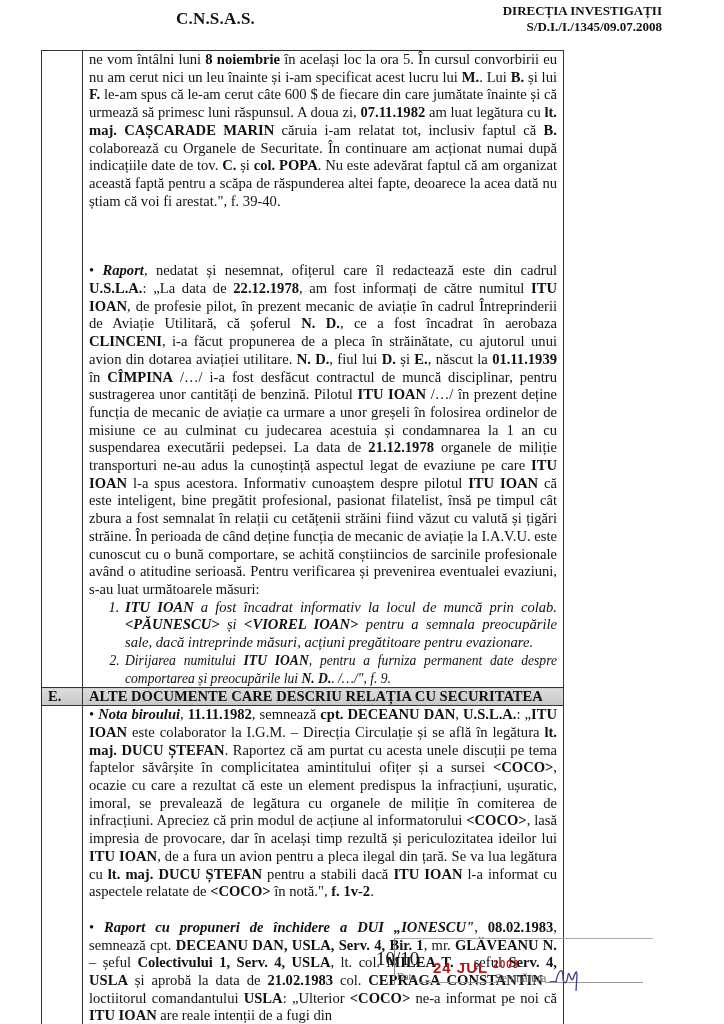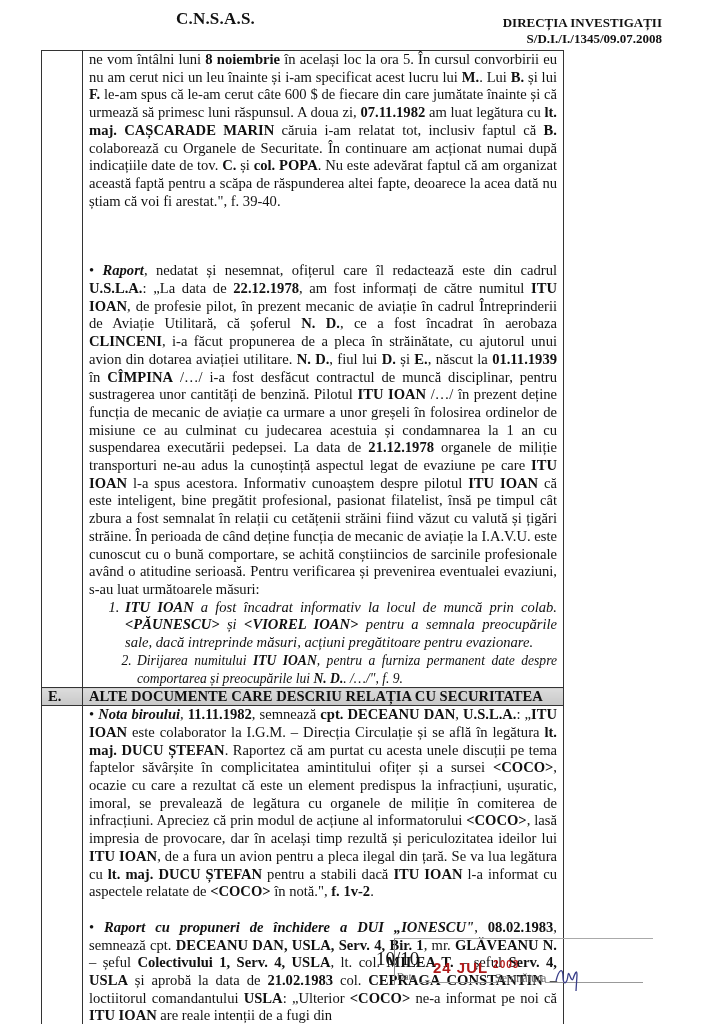--- a/index.html
+++ b/index.html
@@ -6,39 +6,39 @@
   body {
     width: 724px; height: 1024px; position: relative; overflow: hidden;
     font-family: "Liberation Serif", "DejaVu Serif", serif;
     color: #111;
   }
   .hdr-left {
     position: absolute; left: 176px; top: 9px;
     font-weight: bold; font-size: 17px; letter-spacing: 0.2px;
   }
   .hdr-right {
-    position: absolute; right: 62px; top: 15px; text-align: right;
+    position: absolute; right: 62px; top: 3px; text-align: right;
     font-weight: bold; font-size: 13px; line-height: 16px;
   }
   table.doc {
     position: absolute; left: 41px; top: 50px; width: 523px;
     border-collapse: collapse; table-layout: fixed;
     font-size: 14.6px; line-height: 17.7px;
   }
   table.doc td {
     border: 1px solid #333; vertical-align: top; padding: 0 6px 0 6px;
   }
   td.col-a { width: 28px; padding: 0 4px; }
   td.body { text-align: justify; }
   .para { margin: 0; }
   .gap-big { height: 52px; }
   .gap-small { height: 18px; }
   ol.measures { margin: 0; padding-left: 34px; }
   ol.measures li { text-align: justify; padding-left: 2px; font-style: italic; }
-  ol.measures li.small { font-size: 13.6px; margin-left: 12px; }
+  ol.measures li.small { font-size: 13.6px; }
   tr.section-head td {
     background: linear-gradient(#dcdcdc, #c8c8c8);
     font-weight: bold; font-size: 14.6px; line-height: 17px;
   }
   .last-row td { border-bottom: 1px solid #333; }
   .footer-page {
     position: absolute; left: 376px; top: 948px; font-size: 19px;
   }
   .stamp {
     position: absolute; left: 394px; top: 938px; width: 258px; height: 46px;

